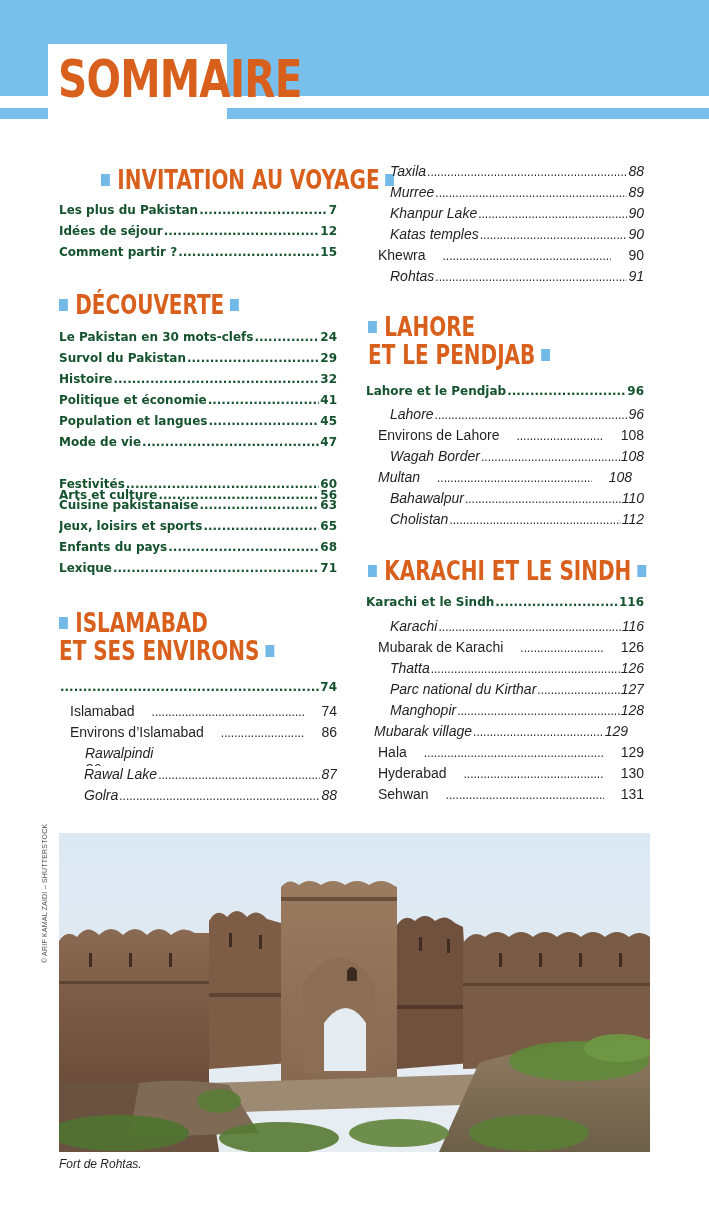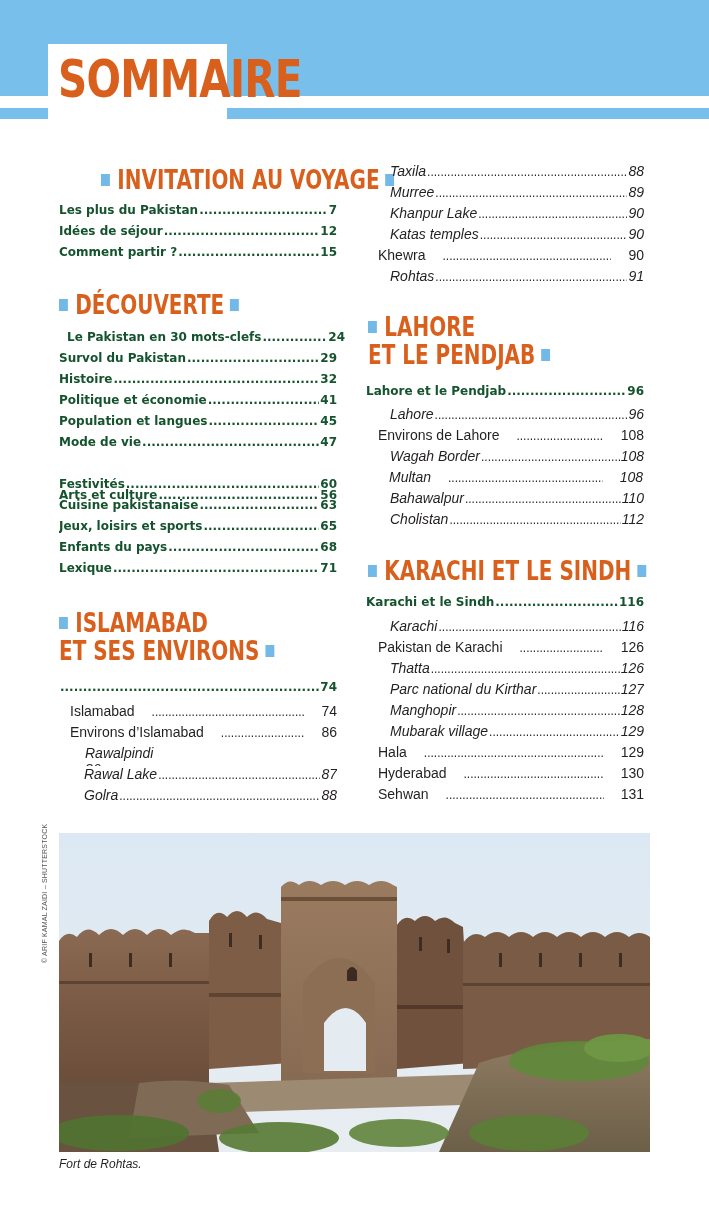--- a/index.html
+++ b/index.html
@@ -120,21 +120,21 @@
   </div>
   <div class="row lvl1" style="left:0; top:245px; width:278px;">
     <span class="lbl">Comment partir ?</span>
       <span class="dots"></span>
       <span class="pg">15</span>
   </div>
 
   <div class="sec-head" style="left:0; top:291px;">
     <div class="inner"><span class="sq lead"></span><span>DÉCOUVERTE</span><span class="sq trail"></span></div>
   </div>
-  <div class="row lvl1" style="left:0; top:330px; width:278px;margin-left:8px;">
+  <div class="row lvl1" style="left:0; top:330px; width:278px;">
       <span class="lbl">Le Pakistan en 30 mots-clefs</span>
       <span class="dots"></span>
       <span class="pg">24</span>
     </div>
   <div class="row lvl1" style="left:0; top:351px; width:278px;">
       <span class="lbl">Survol du Pakistan</span>
       <span class="dots"></span>
       <span class="pg">29</span>
     </div>
   <div class="row lvl1" style="left:0; top:372px; width:278px;">
@@ -271,21 +271,21 @@
   <div class="row lvl2" style="left:12px; top:427px; width:266px;">
       <span class="lbl">Environs de Lahore</span>
       <span class="dots"></span>
       <span class="pg">108</span>
     </div>
   <div class="row lvl3" style="left:24px; top:448px; width:254px;">
       <span class="lbl">Wagah Border</span>
       <span class="dots"></span>
       <span class="pg">108</span>
     </div>
-  <div class="row lvl3" style="left:23px; top:469px; width:254px;gap:16px;">
+  <div class="row lvl3" style="left:12px; top:469px; width:254px;gap:16px;">
       <span class="lbl">Multan</span>
       <span class="dots"></span>
       <span class="pg">108</span>
     </div>
   <div class="row lvl3" style="left:24px; top:490px; width:254px;">
       <span class="lbl">Bahawalpur</span>
       <span class="dots"></span>
       <span class="pg">110</span>
     </div>
   <div class="row lvl3" style="left:24px; top:511px; width:254px;">
@@ -301,40 +301,40 @@
       <span class="lbl">Karachi et le Sindh</span>
       <span class="dots"></span>
       <span class="pg">116</span>
     </div>
   <div class="row lvl3" style="left:24px; top:618px; width:254px;">
       <span class="lbl">Karachi</span>
       <span class="dots"></span>
       <span class="pg">116</span>
     </div>
   <div class="row lvl2" style="left:12px; top:639px; width:266px;">
-      <span class="lbl">Pakistan de Karachi</span>
+      <span class="lbl">Mubarak de Karachi</span>
       <span class="dots"></span>
       <span class="pg">126</span>
     </div>
   <div class="row lvl3" style="left:24px; top:660px; width:254px;">
       <span class="lbl">Thatta</span>
       <span class="dots"></span>
       <span class="pg">126</span>
     </div>
   <div class="row lvl3" style="left:24px; top:681px; width:254px;">
       <span class="lbl">Parc national du Kirthar</span>
       <span class="dots"></span>
       <span class="pg">127</span>
     </div>
   <div class="row lvl3" style="left:24px; top:702px; width:254px;">
       <span class="lbl">Manghopir</span>
       <span class="dots"></span>
       <span class="pg">128</span>
     </div>
-  <div class="row lvl3" style="left:24px; top:723px; width:254px;">
+  <div class="row lvl3" style="left:8px; top:723px; width:254px;">
       <span class="lbl">Mubarak village</span>
       <span class="dots"></span>
       <span class="pg">129</span>
     </div>
   <div class="row lvl2" style="left:12px; top:744px; width:266px;">
       <span class="lbl">Hala</span>
       <span class="dots"></span>
       <span class="pg">129</span>
     </div>
   <div class="row lvl2" style="left:12px; top:765px; width:266px;">

